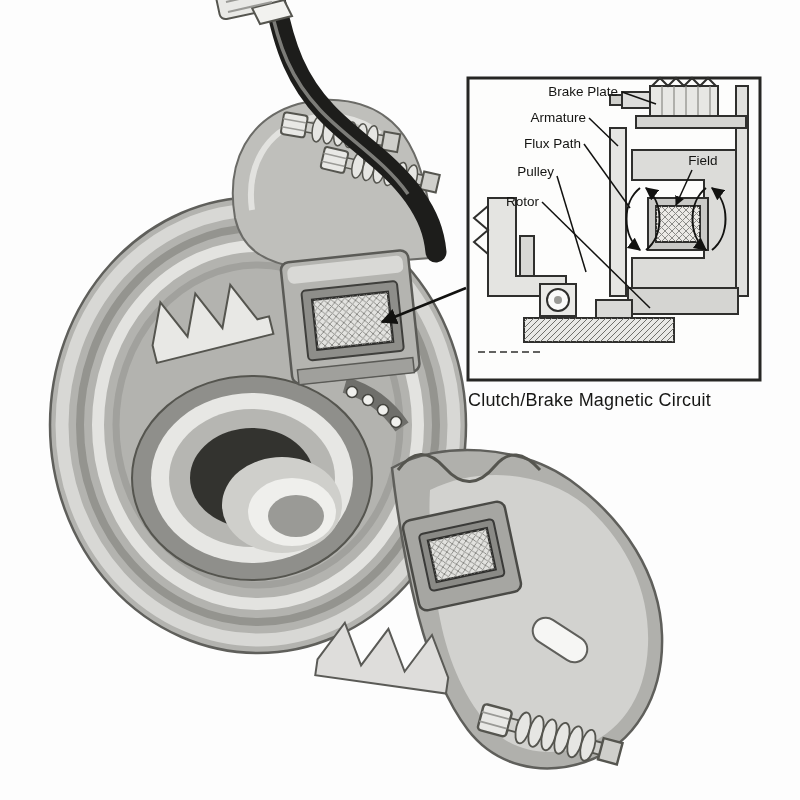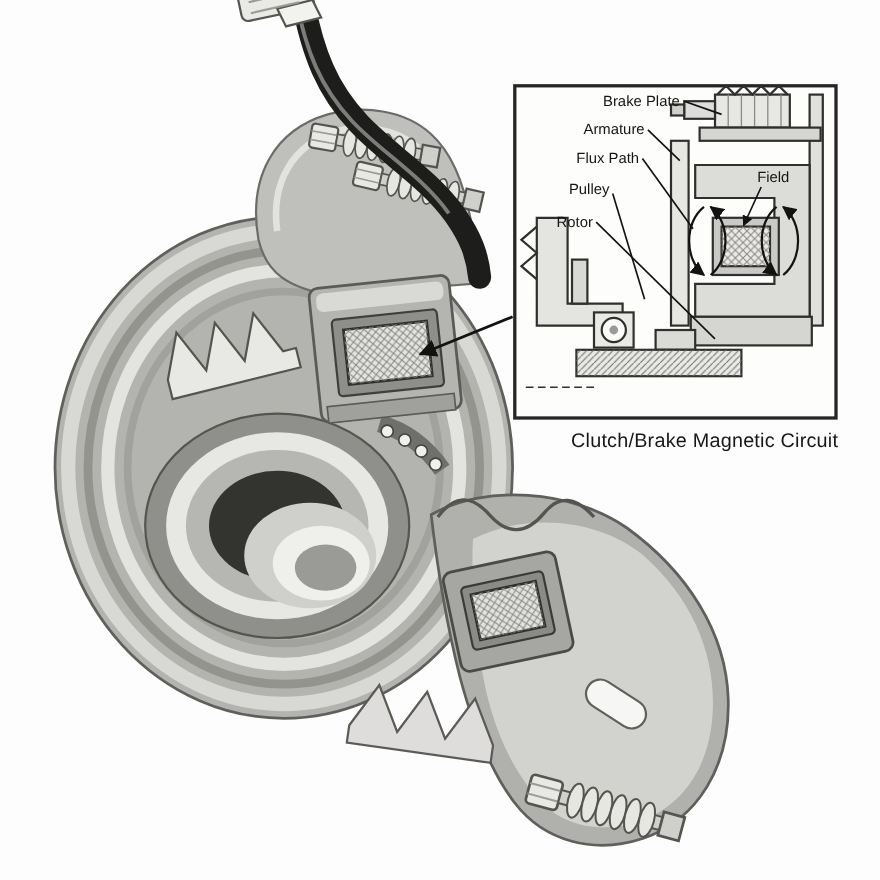--- a/index.html
+++ b/index.html
@@ -2,21 +2,21 @@
 <html><head>
 <meta charset="utf-8">
 <style>
   html,body{margin:0;padding:0;background:#fdfdfd;}
   .stage{
     position:relative;width:800px;height:800px;overflow:hidden;
     background:#fdfdfd;font-family:"Liberation Sans",sans-serif;
   }
   .stage svg{position:absolute;left:0;top:0;}
   .caption{
-    position:absolute;left:468px;top:390px;width:294px;text-align:right;
+    position:absolute;left:468px;top:390px;width:294px;text-align:left;
     font-size:18px;letter-spacing:.2px;color:#171715;
   }
   text{font-family:"Liberation Sans",sans-serif;}
 </style>
 </head>
 <body>
 
 <div class="stage">
 
 <svg width="800" height="800" viewBox="0 0 800 800">

